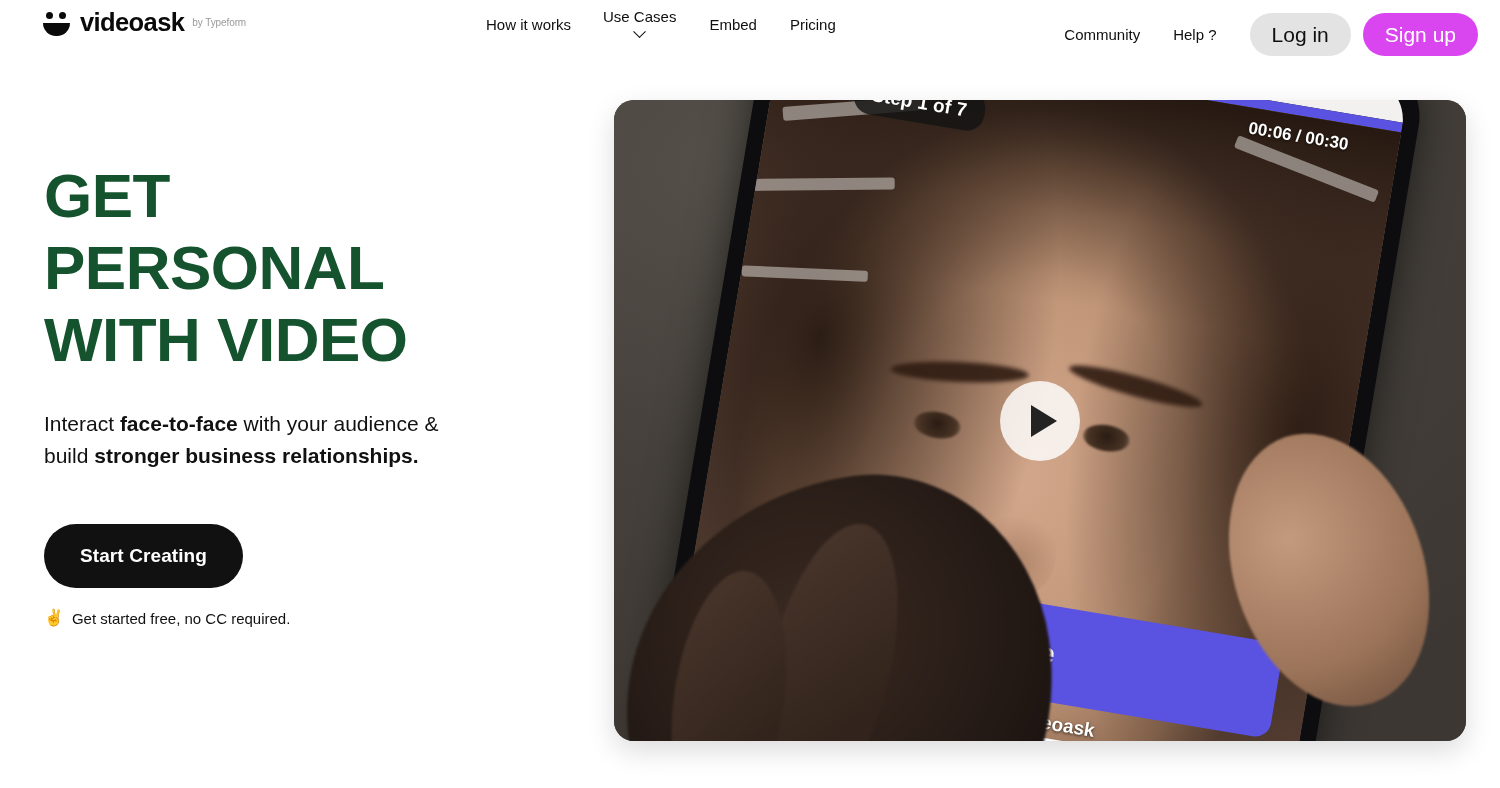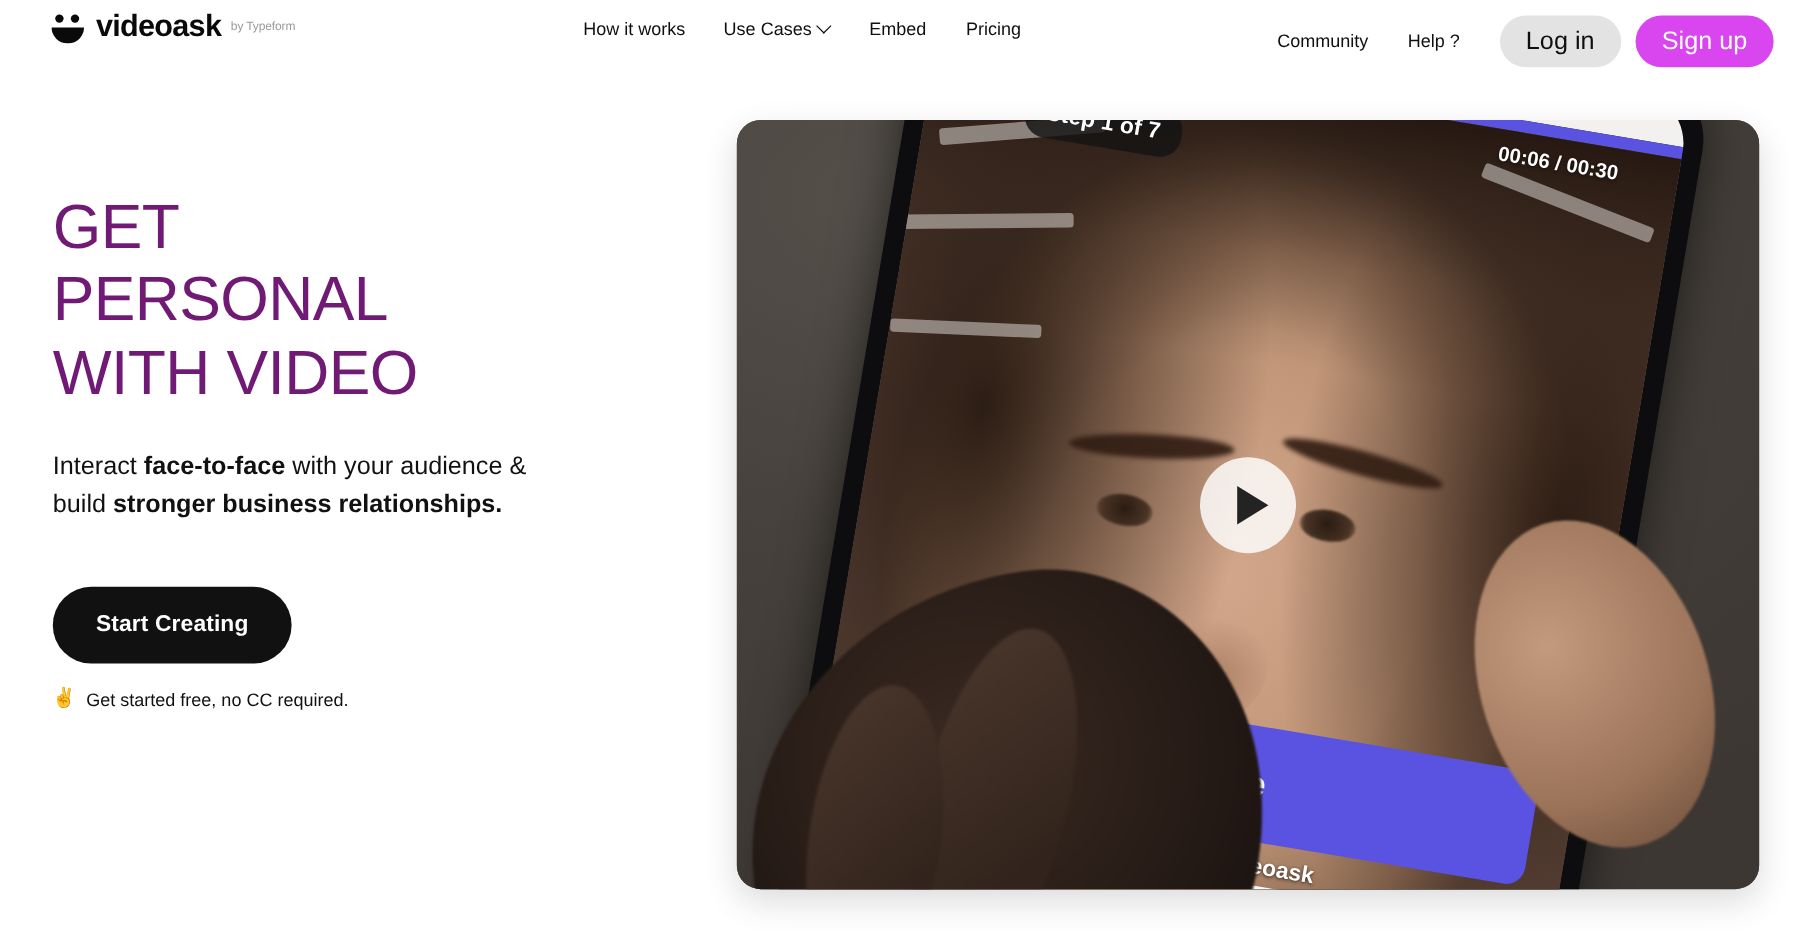--- a/index.html
+++ b/index.html
@@ -61,21 +61,21 @@
   .nav-center {
     position: absolute; left: 486px; top: 0; height: 48px;
     display: flex; align-items: center; gap: 0;
   }
   .nav-link {
     font-size: 15px; color: #0f0f0f; line-height: 1;
     cursor: pointer; white-space: nowrap;
     display: flex; align-items: center; gap: 6px;
   }
   .nav-gap-1 { margin-right: 32px; }
-  .nav-gap-2 { margin-right: 33px; }
+  .nav-gap-2 { margin-right: 33px; flex-direction: column; }
   .nav-gap-3 { margin-right: 33px; }
   .chev {
     display: inline-block; width: 9px; height: 9px;
     border-right: 1.7px solid #0f0f0f;
     border-bottom: 1.7px solid #0f0f0f;
     transform: rotate(45deg) translate(-2px,-2px);
   }
 
   .nav-right {
     position: absolute; right: 22px; top: 10px; height: 48px;
@@ -89,22 +89,22 @@
     padding: 11px 22px; border-radius: 22px;
     white-space: nowrap;
   }
   .pill-light { background: #e3e3e3; color: #0f0f0f; margin-right: 12px; }
   .pill-dark  { background: #d946ef; color: #ffffff; }
 
   
   .hero-left { position: absolute; left: 44px; top: 160px; width: 520px; }
 
   .headline {
-    font-size: 52px; font-weight: 400; line-height: 1.16;
-    letter-spacing: -0.5px; color: #701a75;
+    font-size: 62px; font-weight: 700; line-height: 1.16;
+    letter-spacing: -0.5px; color: #14532d;
     text-transform: uppercase;
   }
   .headline .hl-line { display: block; white-space: nowrap; }
 
   .subhead {
     margin-top: 32px;
     font-size: 21px; line-height: 1.52; color: #111111;
     max-width: 400px;
   }
   .subhead b { font-weight: 700; }

